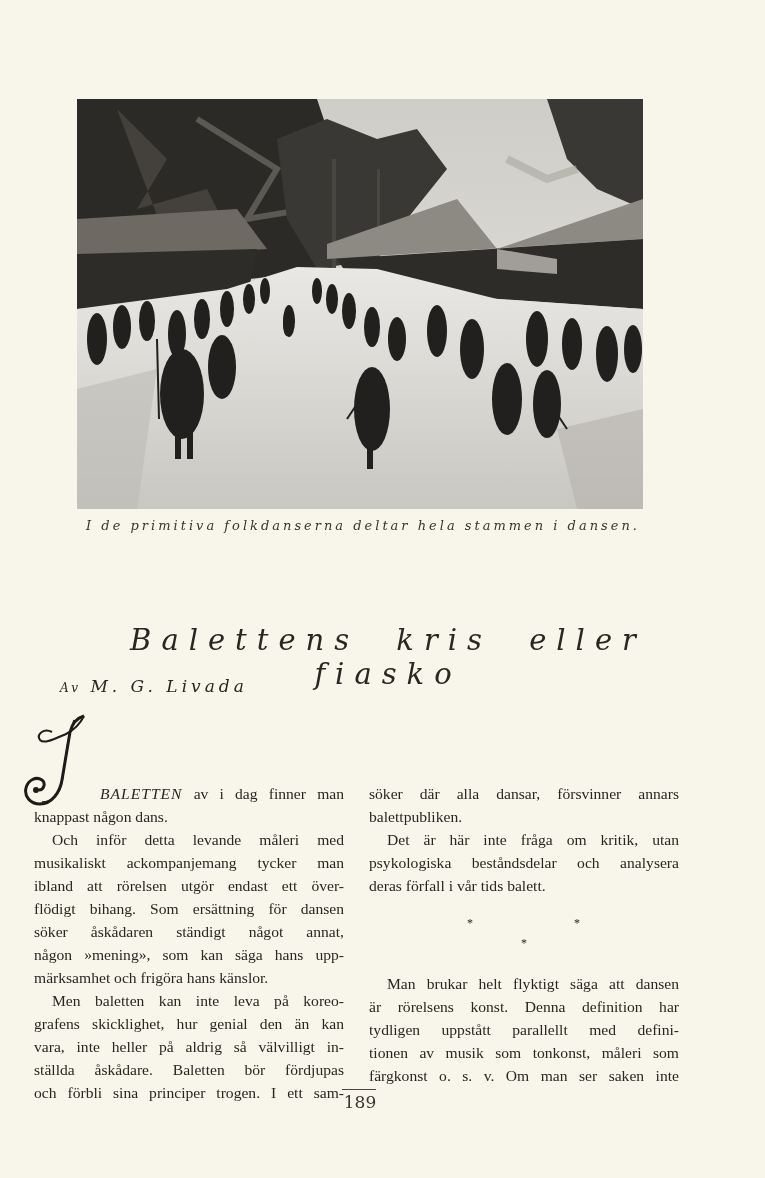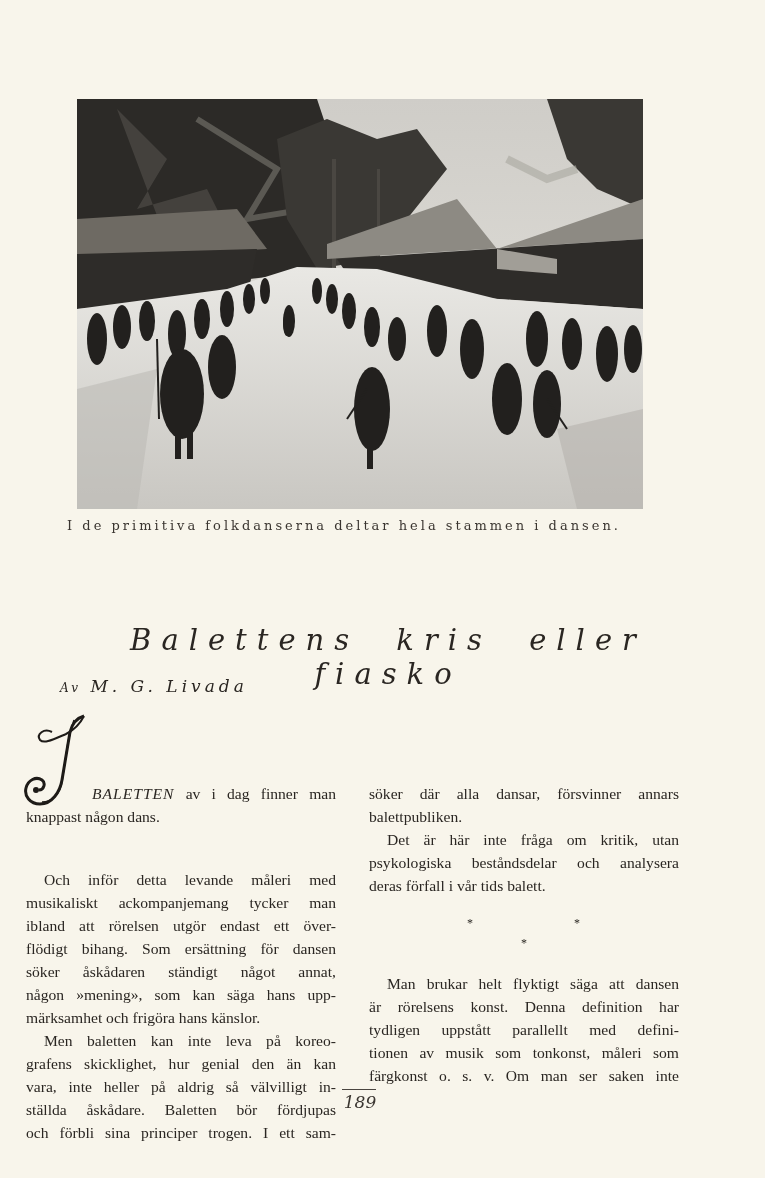--- a/index.html
+++ b/index.html
@@ -10,59 +10,59 @@
     color:#2a2622;
     position:relative;
   }
   .page { position:absolute; left:0; top:0; width:765px; height:1178px; background:#f8f5eb; }
   .photo {
     position:absolute; left:77px; top:99px; width:566px; height:410px;
     overflow:hidden; background:#d8d6d0;
   }
   .photo svg { width:100%; height:100%; display:block; }
   .caption {
-    position:absolute; left:61px; top:518px; width:566px; text-align:center;
-    font-family:"DejaVu Serif", serif; 
+    position:absolute; left:80px; top:518px; width:566px; text-align:center;
+    font-family:"DejaVu Serif", serif; font-style:italic;
     font-size:13px; letter-spacing:3px; color:#3a3530;
   }
   .title {
     position:absolute; left:60px; top:615px; width:640px; text-align:center;
     font-family:"DejaVu Serif", serif; font-style:italic;
     font-size:29px; letter-spacing:10px; color:#2a2622; word-spacing:18px;
   }
   .byline {
     position:absolute; left:60px; top:676px; width:640px; 
     font-family:"DejaVu Serif", serif; font-style:italic;
     font-size:17px; letter-spacing:4px; color:#2a2622;
   }
   .byline .av { font-size:12px; letter-spacing:3px; }
   .col {
     position:absolute; width:310px;
     font-family:"Liberation Serif", serif; font-size:15.6px; line-height:23px;
     color:#2a2622; text-align:justify;
   }
-  .col-left { left:26px; top:782px; }
+  .col-left { left:34px; top:782px; }
   .col-right { left:369px; top:782px; }
   .col p { margin:0; }
   .dropcap {
     position:absolute; left:22px; top:712px; width:70px; height:100px;
   }
   .smallcaps { font-style:italic; letter-spacing:1px; }
   .stars {
     position:relative; height:46px; margin-top:15px; margin-bottom:14px; font-size:12px;
   }
   .stars span { position:absolute; }
   .line { display:block; text-align:justify; text-align-last:justify; height:23px; }
   .line.last { text-align-last:left; }
   .folio-rule {
     position:absolute; left:342px; top:1089px; width:34px; height:1px; background:#4a4540;
   }
   .folio {
     position:absolute; left:330px; top:1092px; width:60px; text-align:center;
-    font-family:"DejaVu Serif", serif; font-size:17px; color:#3a3530;font-style:italic;
+    font-family:"DejaVu Serif", serif; font-size:17px; color:#3a3530;
   }
 </style>
 </head>
 <body>
 
 <div class="page">
 
   <div class="photo">
     <svg viewBox="0 0 566 410" preserveAspectRatio="none">
       <defs>
@@ -156,21 +156,21 @@
       <circle cx="14" cy="78" r="3" fill="#1e1b18"></circle>
     </svg>
   </div>
 
   <div class="col col-left">
     <p>
       <span class="line" style="padding-left:66px;"><span class="smallcaps">BALETTEN</span><span> av i dag finner man</span></span>
       <span class="line last">knappast någon dans.</span>
     </p>
     <p>
-      <span class="line" style="padding-left:18px;margin-top:40px;">Och inför detta levande måleri med</span>
+      <span class="line" style="padding-left:18px;">Och inför detta levande måleri med</span>
       <span class="line">musikaliskt ackompanjemang tycker man</span>
       <span class="line">ibland att rörelsen utgör endast ett över-</span>
       <span class="line">flödigt bihang. Som ersättning för dansen</span>
       <span class="line">söker åskådaren ständigt något annat,</span>
       <span class="line">någon »mening», som kan säga hans upp-</span>
       <span class="line last">märksamhet och frigöra hans känslor.</span>
     </p>
     <p>
       <span class="line" style="padding-left:18px;">Men baletten kan inte leva på koreo-</span>
       <span class="line">grafens skicklighet, hur genial den än kan</span>

